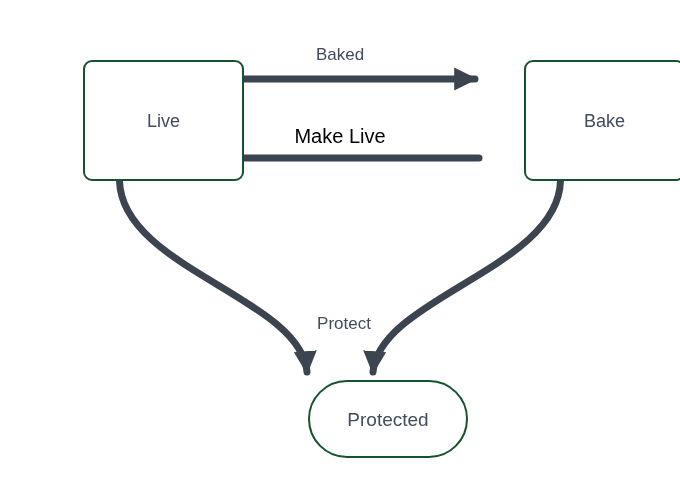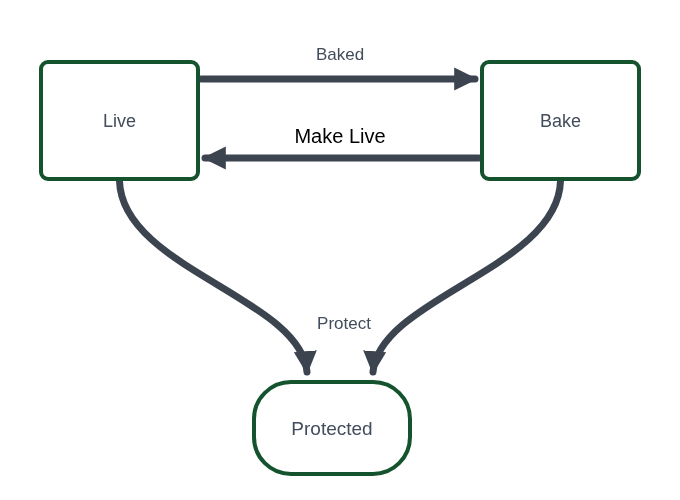--- a/index.html
+++ b/index.html
@@ -27,38 +27,39 @@
     stroke: #3c4450;
     stroke-width: 7;
     stroke-linecap: round;
   }
   .node {
     position: absolute;
     display: flex;
     align-items: center;
     justify-content: center;
     background: #ffffff;
-    border: 4px solid #14532d;
+    border: 2px solid #14532d;
     box-sizing: border-box;
     color: #424c5b;
     font-size: 18px;
     line-height: 1;
+    margin-left: 44px;
   }
   .node.rect {
     width: 161px;
     height: 121px;
     border-radius: 9px;
   }
   .node-live  { left: 39px;  top: 60px; }
   .node-baked { left: 480px; top: 60px; }
   .node.stadium {
-    left: 252px;
+    left: 264px;
     top: 380px;
     width: 160px;
-    height: 96px;
+    height: 78px;
     border-radius: 39px;
     font-size: 19px;
   }
   .edge-label {
     position: absolute;
     transform: translateX(-50%);
     white-space: nowrap;
     color: #424c5b;
     font-size: 17px;
     line-height: 1.2;

